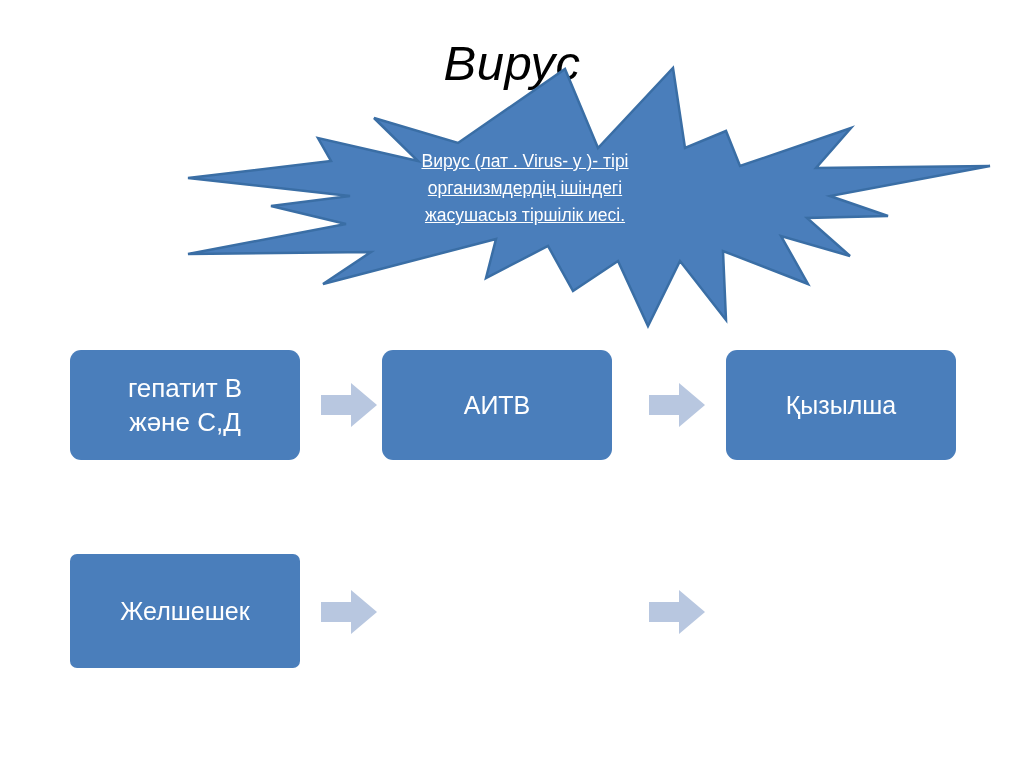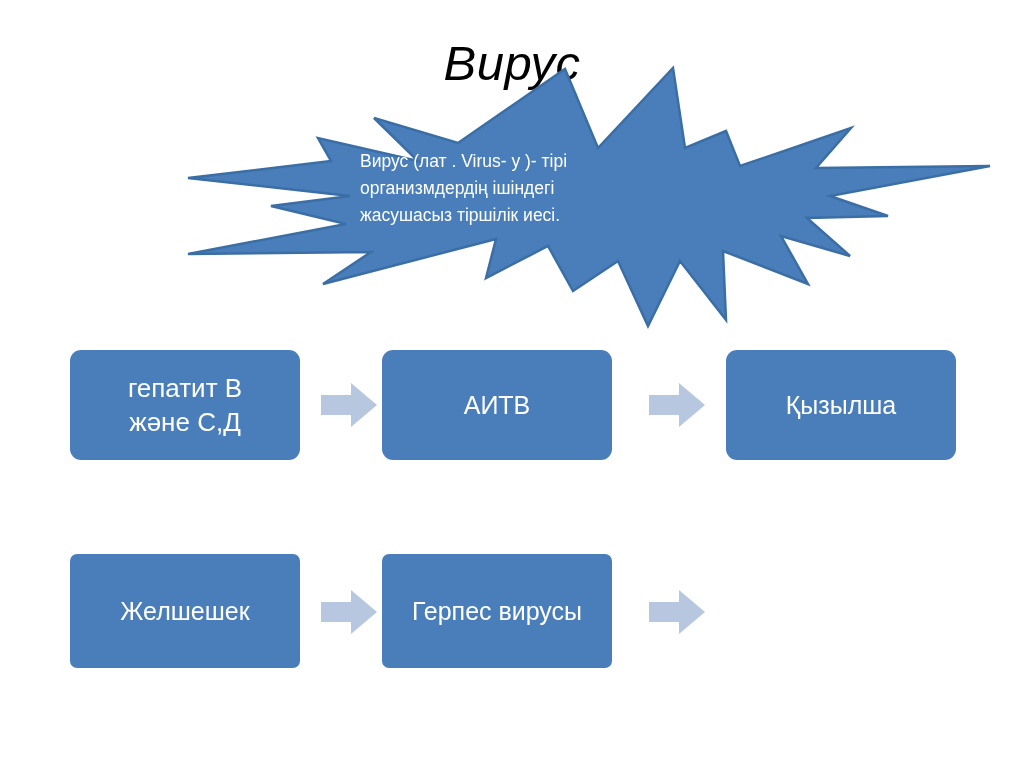--- a/index.html
+++ b/index.html
@@ -53,25 +53,26 @@
   #explosion-svg {
     display: block;
     width: 880px;
     height: 280px;
   }
   #explosion-text {
     position: absolute;
     left: 232px;
     top: 92px;
     width: 330px;
-    text-align: left;
+    text-align: center;
     color: #ffffff;
     font-size: 17.5px;
     line-height: 27px;
     white-space: pre-line;
+    text-decoration: underline;
   }
 
   
   .flow-row {
     position: absolute;
     left: 70px;
     width: 886px;
     height: 116px;
   }
   #flow-row-1 { top: 350px; padding-left: 47px; }
@@ -169,23 +170,20 @@
     <div class="flow-box box-a">
       <span class="flow-box-label">Желшешек</span>
     </div>
 
     <div class="flow-arrow arrow-1">
       <svg viewBox="0 0 56 44">
         <polygon points="0,12 30,12 30,0 56,22 30,44 30,32 0,32" fill="#b8c7e0"></polygon>
       </svg>
     </div>
 
-    <div class="flow-box box-b">
-      <span class="flow-box-label">Герпес вирусы</span>
-    </div>
 
     <div class="flow-arrow arrow-2">
       <svg viewBox="0 0 56 44">
         <polygon points="0,12 30,12 30,0 56,22 30,44 30,32 0,32" fill="#b8c7e0"></polygon>
       </svg>
     </div>
 
   </div>
 
 </div>

